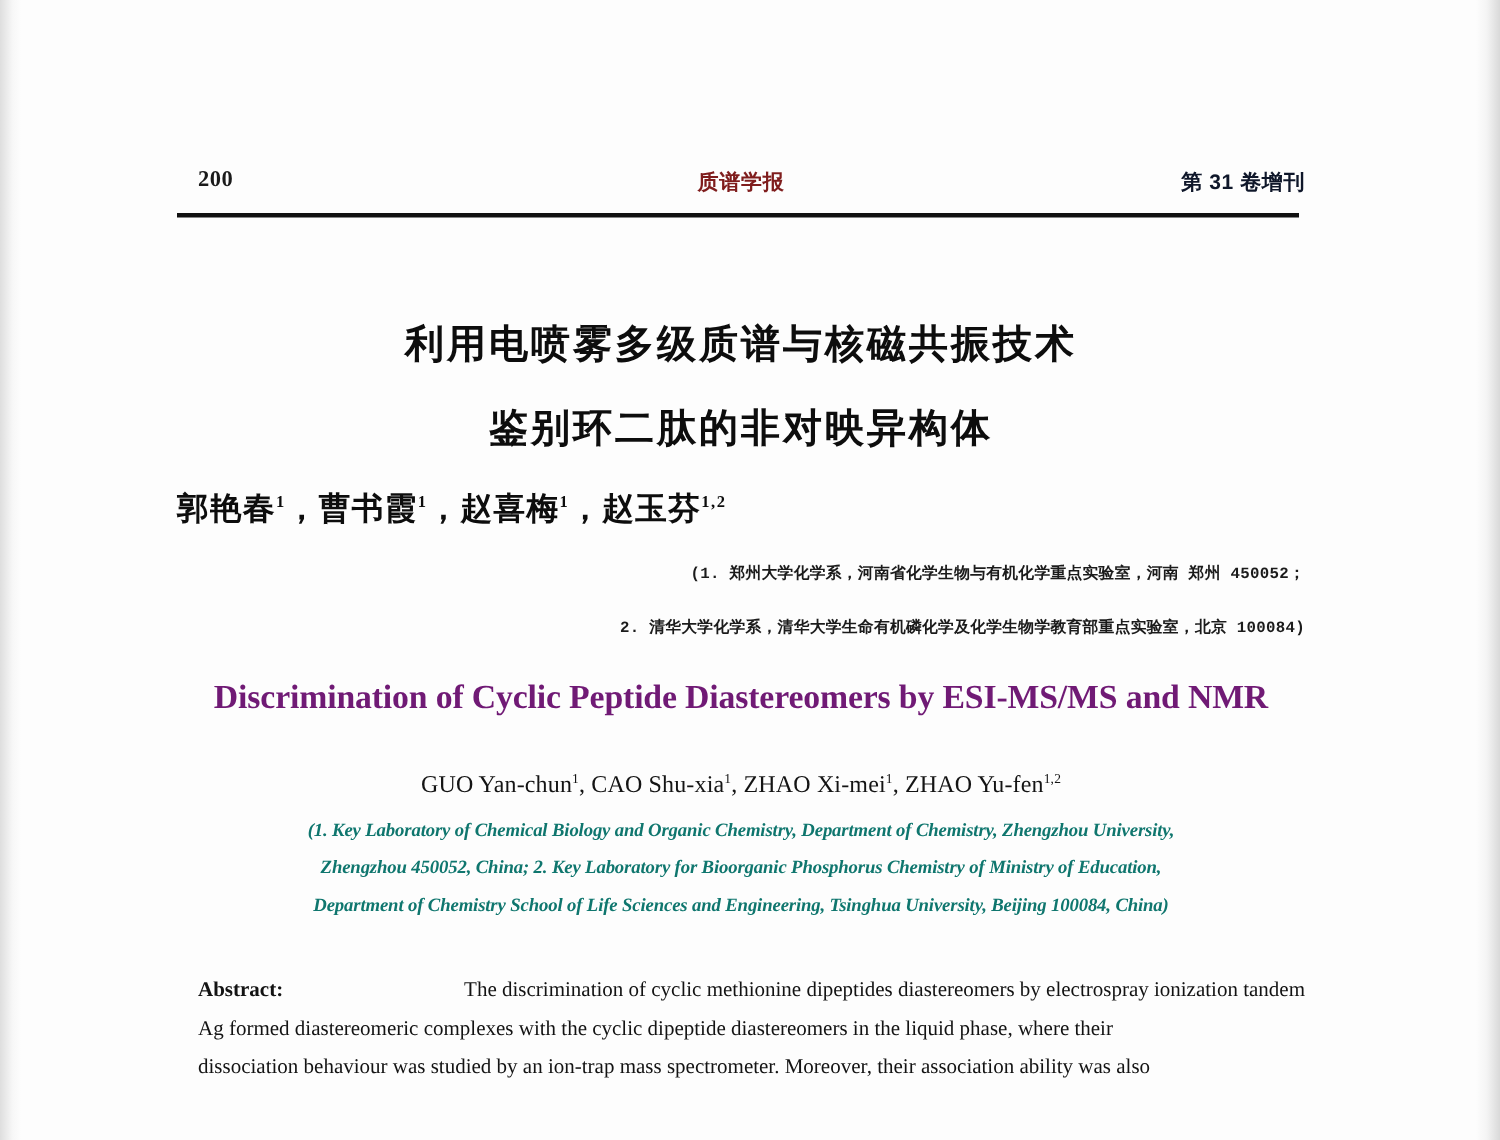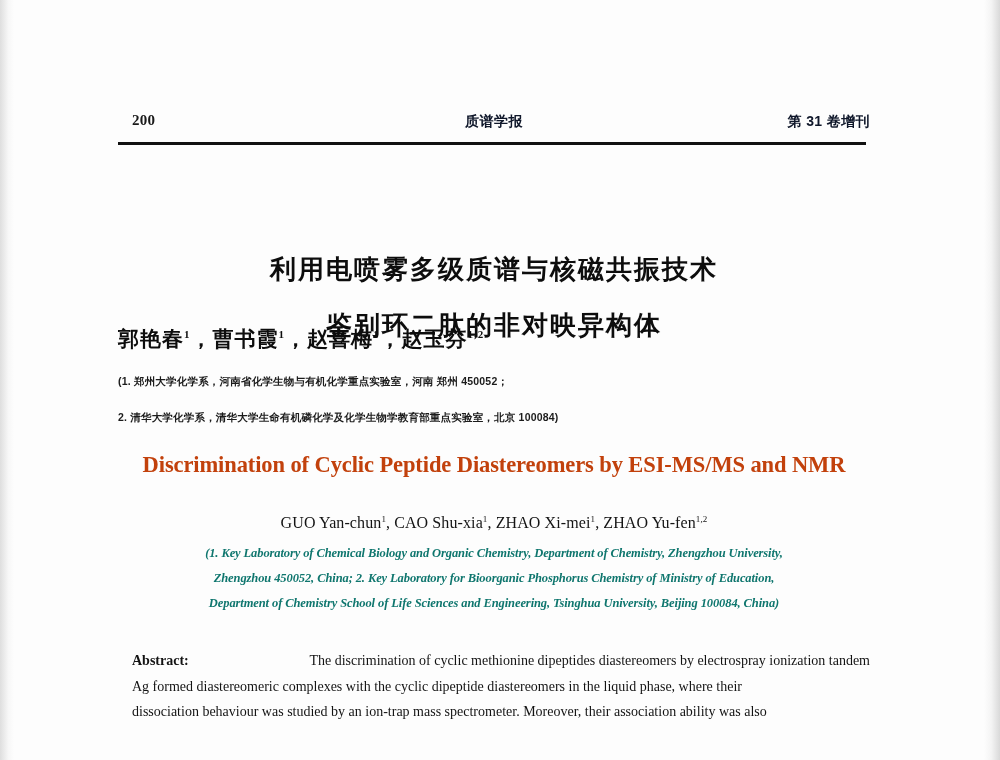--- a/index.html
+++ b/index.html
@@ -61,21 +61,21 @@
     font-weight: bold;
     letter-spacing: 0.3px;
     color: #1a1a1a;
   }
   .runhead-journal {
     position: absolute;
     left: 0; top: 1px;
     width: 752px;
     text-align: center;
     font-size: 14px;
-    color: #0f172a;
+    color: #7f1d1d;
     font-family: "Liberation Sans", sans-serif;
     font-weight: bold;
     letter-spacing: 0.5px;
   }
   .runhead-volume {
     position: absolute;
     right: 0; top: 1px;
     font-size: 14px;
     color: #0f172a;
     font-family: "Liberation Sans", sans-serif;
@@ -95,21 +95,20 @@
   .cn-title {
     position: absolute;
     left: 0;
     width: 752px;
     text-align: center;
     font-family: "Liberation Sans", sans-serif;
     font-weight: bold;
     font-size: 26px;
     letter-spacing: 2px;
     color: #0d0d0d;
-    margin-top: 40px;
   }
   .cn-title-1 { top: 212px; }
   .cn-title-2 { top: 268px; }
 
   
   .cn-authors {
     position: absolute;
     left: 0; top: 325px;
     width: 752px;
     font-family: "Liberation Serif", serif;
@@ -122,42 +121,42 @@
     font-size: 11px;
     font-weight: bold;
     vertical-align: super;
   }
 
   
   .cn-affil {
     position: absolute;
     left: 0;
     width: 752px;
-    text-align: left;
-    font-family: Liberation Sans, sans-serif;
+    text-align: right;
+    font-family: Liberation Mono, monospace;
     font-weight: bold;
     font-size: 10.5px;
     letter-spacing: 0.2px;
     color: #1b1b1b;
   }
   .cn-affil-1 { top: 375px; }
   .cn-affil-2 { top: 411px; }
 
   
   .en-title {
     position: absolute;
     left: -4px;
     top: 452px;
     width: 760px;
     text-align: center;
     font-family: "Liberation Serif", serif;
     font-weight: bold;
     font-size: 22.5px;
     letter-spacing: -0.1px;
-    color: #c2410c;
+    color: #701a75;
   }
 
   
   .en-authors {
     position: absolute;
     left: 0;
     top: 514px;
     width: 752px;
     text-align: center;
     font-family: "Liberation Serif", serif;

